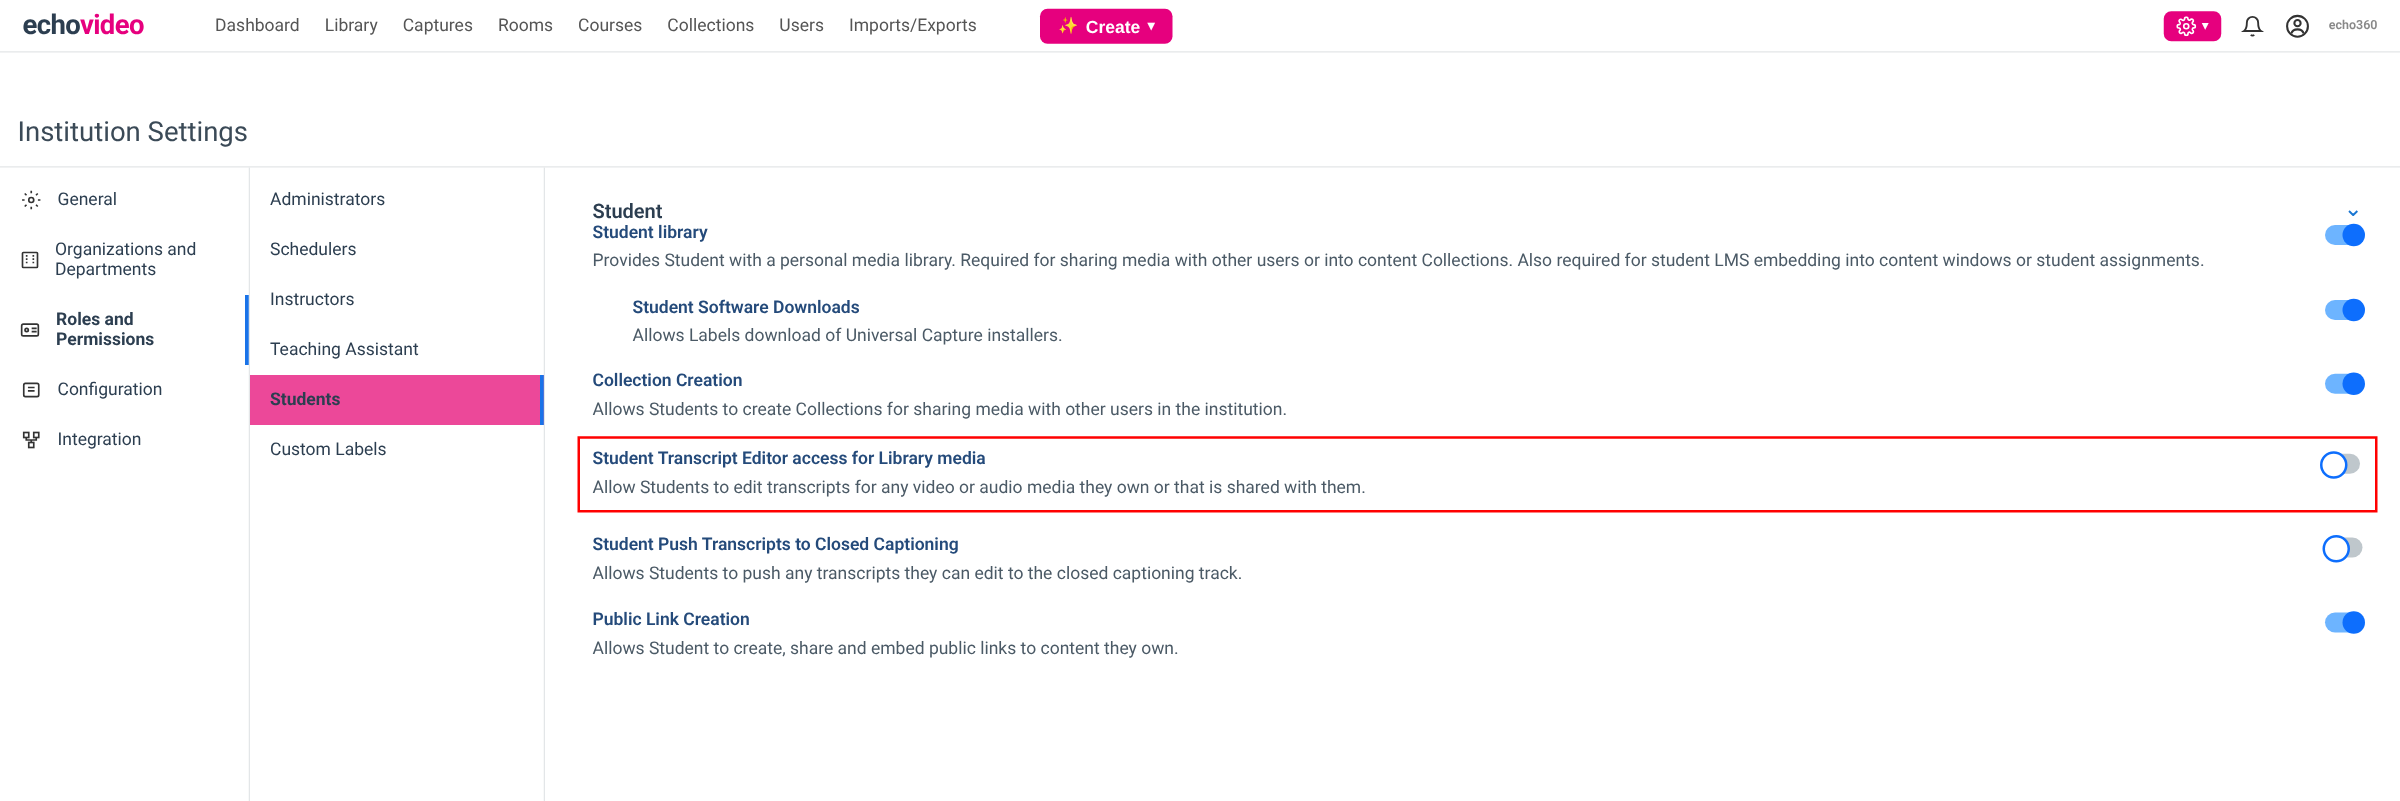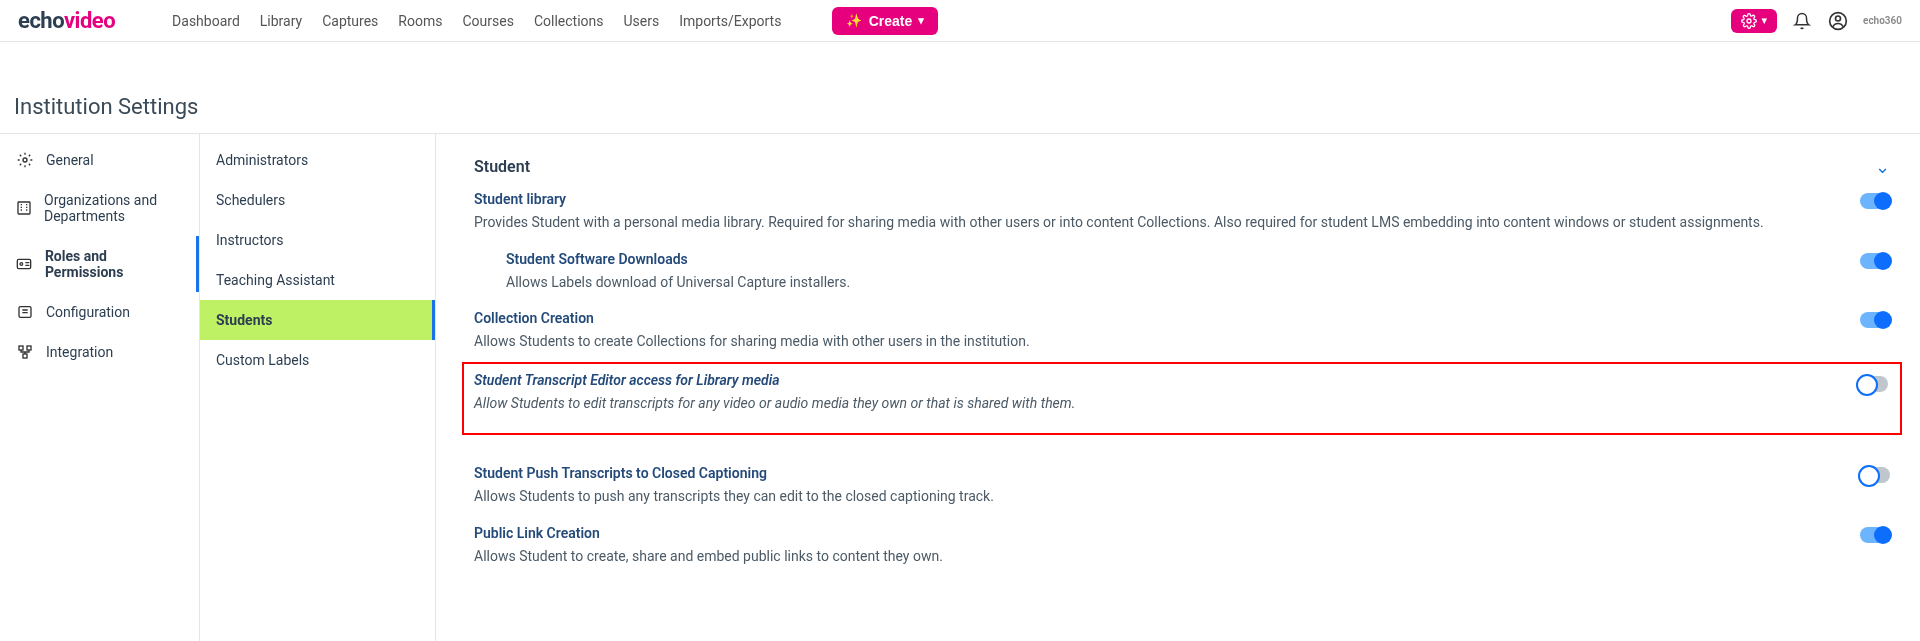--- a/index.html
+++ b/index.html
@@ -28,33 +28,33 @@
   .cols { display: flex; min-height: calc(641px - 42px - 56px); }
   .col-left { width: 200px; border-right: 1px solid #e3e6e8; padding-top: 6px; }
   .col-mid { width: 236px; border-right: 1px solid #e3e6e8; padding-top: 6px; }
   .col-main { flex: 1; padding: 22px 30px 30px 38px; position: relative; }
 
   .side-item { display: flex; align-items: center; gap: 12px; padding: 12px 16px; color: #2c3e50; cursor: pointer; font-size: 14px; }
   .side-item.active { font-weight: 700; border-right: 3px solid #1a73e8; }
   .side-icon { width: 18px; display: inline-flex; justify-content: center; color: #333; }
 
   .mid-item { padding: 12px 16px; color: #2c3e50; cursor: pointer; font-size: 14px; }
-  .mid-item.active { font-weight: 700; background: #bef264; border-right: 3px solid #1a73e8; }
-
-  
-  .section-header { display: flex; align-items: center; justify-content: space-between; margin-bottom: 14px; }
+  .mid-item.active { font-weight: 700; background: #ec4899; border-right: 3px solid #1a73e8; }
+
+  
+  .section-header { display: flex; align-items: flex-end; justify-content: space-between; }
   .section-title { font-size: 16px; font-weight: 600; color: #2c3e50; }
   .chev-blue { color: #1976d2; font-size: 18px; }
 
   .setting { position: relative; padding-right: 60px; margin-bottom: 18px; }
   .setting.indent { padding-left: 32px; }
   .setting .title { color: #244a7a; font-weight: 600; font-size: 14px; margin-bottom: 6px; }
   .setting .desc { color: #4b5a66; font-size: 14px; line-height: 1.4; }
 
-  .highlight-box { border: 2px solid #ff0000; padding: 8px 60px 20px 10px; margin: -8px -12px 30px -12px; font-style: italic; }
+  .highlight-box { border: 2px solid #ff0000; padding: 8px 60px 8px 10px; margin: -8px -12px 18px -12px; }
   .highlight-box .setting { margin-bottom: 0; padding-right: 0; }
 
   
   .toggle { position: absolute; right: 0; top: 2px; width: 30px; height: 16px; border-radius: 10px; }
   .toggle.on { background: #6db4ff; }
   .toggle.on::after { content: ""; position: absolute; right: -2px; top: -1px; width: 18px; height: 18px; background: #0d6efd; border-radius: 50%; }
   .toggle.off { background: #bfc7cc; }
   .toggle.off::after { content: ""; position: absolute; left: -2px; top: -2px; width: 18px; height: 18px; background: #fff; border: 2px solid #0d6efd; border-radius: 50%; }
   .highlight-box .toggle { position: absolute; right: 12px; top: 12px; }
 

